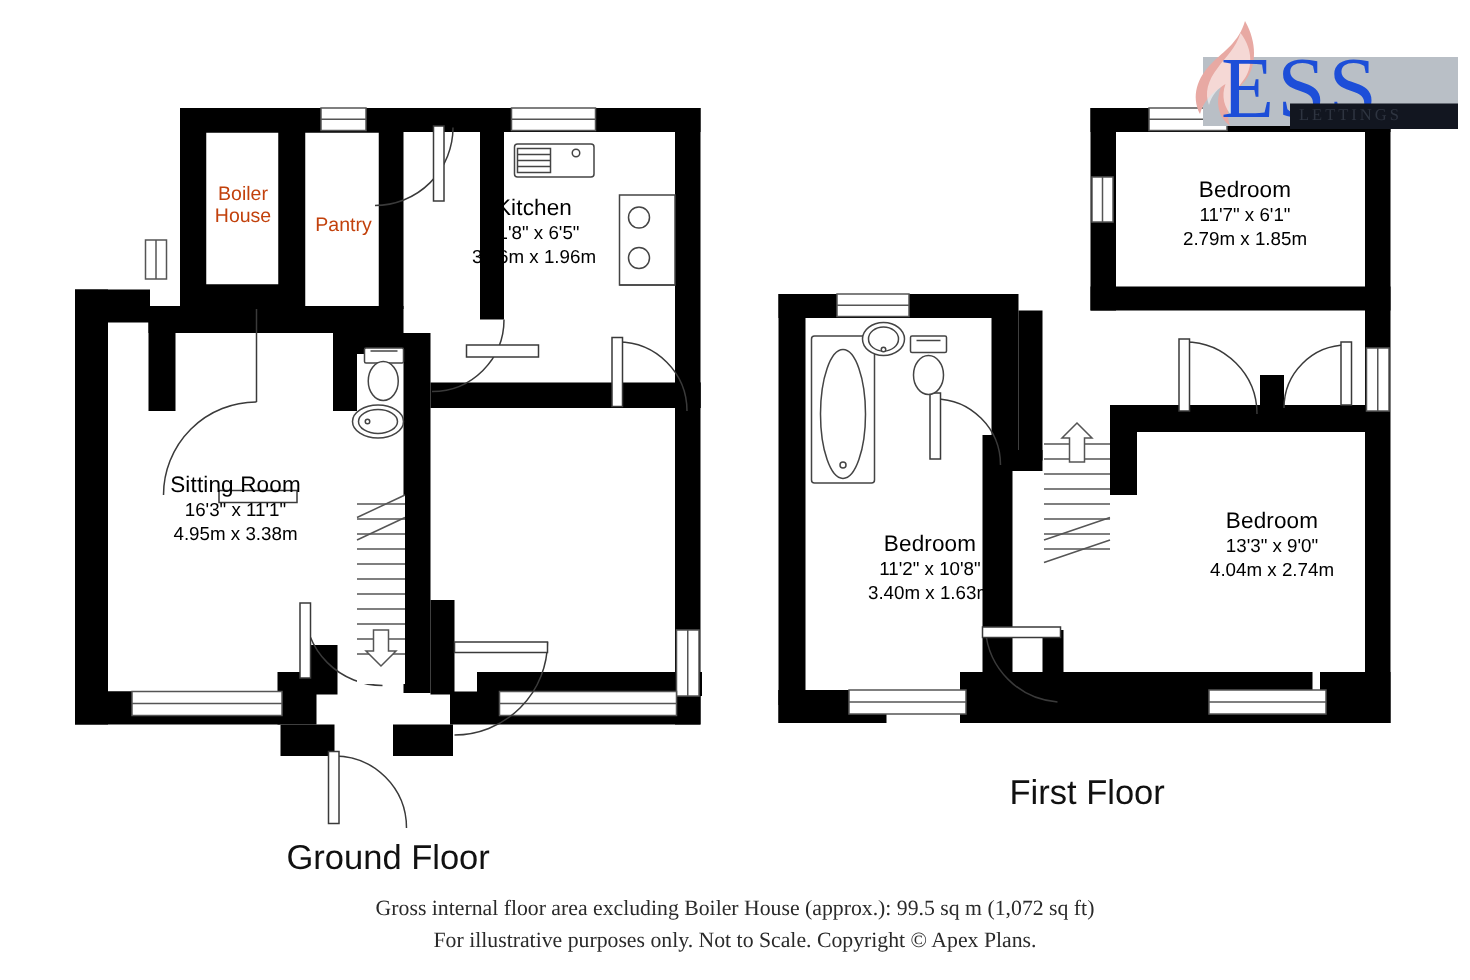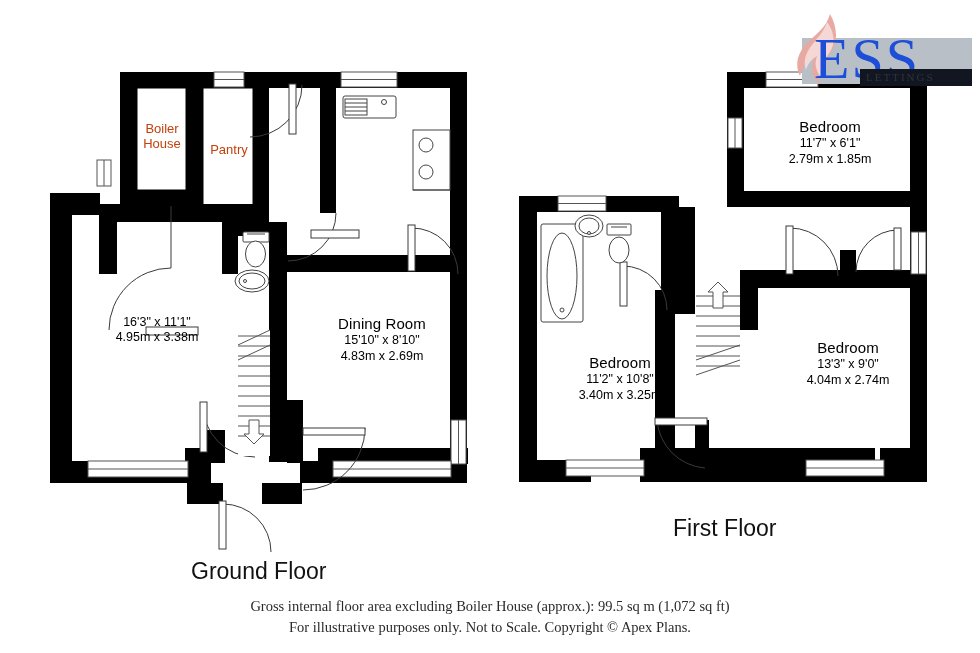--- a/index.html
+++ b/index.html
@@ -391,42 +391,43 @@
 
   <div class="small-room-label" style="left:137px; top:121px; width:50px;">
     <span>Boiler</span><br>
     <span>House</span>
   </div>
 
   <div class="small-room-label" style="left:200px; top:142px; width:58px;">
     <span>Pantry</span>
   </div>
 
+  <div class="room-label" style="left:292px; top:130px; width:128px;">
+    <span class="rl-name">Kitchen</span>
+    <span class="rl-dim">11'8" x 6'5"</span>
+    <span class="rl-dim">3.56m x 1.96m</span>
+  </div>
 
   <div class="room-label" style="left:87px; top:315px; width:140px;">
+    <span class="rl-name">Sitting Room</span>
     <span class="rl-dim">16'3" x 11'1"</span>
     <span class="rl-dim">4.95m x 3.38m</span>
   </div>
 
-  <div class="room-label" style="left:312px; top:315px; width:140px;">
-    <span class="rl-name">Dining Room</span>
-    <span class="rl-dim">15'10" x 8'10"</span>
-    <span class="rl-dim">4.83m x 2.69m</span>
-  </div>
 
   <div class="room-label" style="left:760px; top:118px; width:140px;">
     <span class="rl-name">Bedroom</span>
     <span class="rl-dim">11'7" x 6'1"</span>
     <span class="rl-dim">2.79m x 1.85m</span>
   </div>
 
   <div class="room-label" style="left:550px; top:354px; width:140px;">
     <span class="rl-name">Bedroom</span>
     <span class="rl-dim">11'2" x 10'8"</span>
-    <span class="rl-dim">3.40m x 3.25m</span>
+    <span class="rl-dim">3.40m x 1.63m</span>
   </div>
 
   <div class="room-label" style="left:778px; top:339px; width:140px;">
     <span class="rl-name">Bedroom</span>
     <span class="rl-dim">13'3" x 9'0"</span>
     <span class="rl-dim">4.04m x 2.74m</span>
   </div>
 
   <div class="floor-title" style="left:191px; top:558px;text-align:right;">Ground Floor</div>
 

